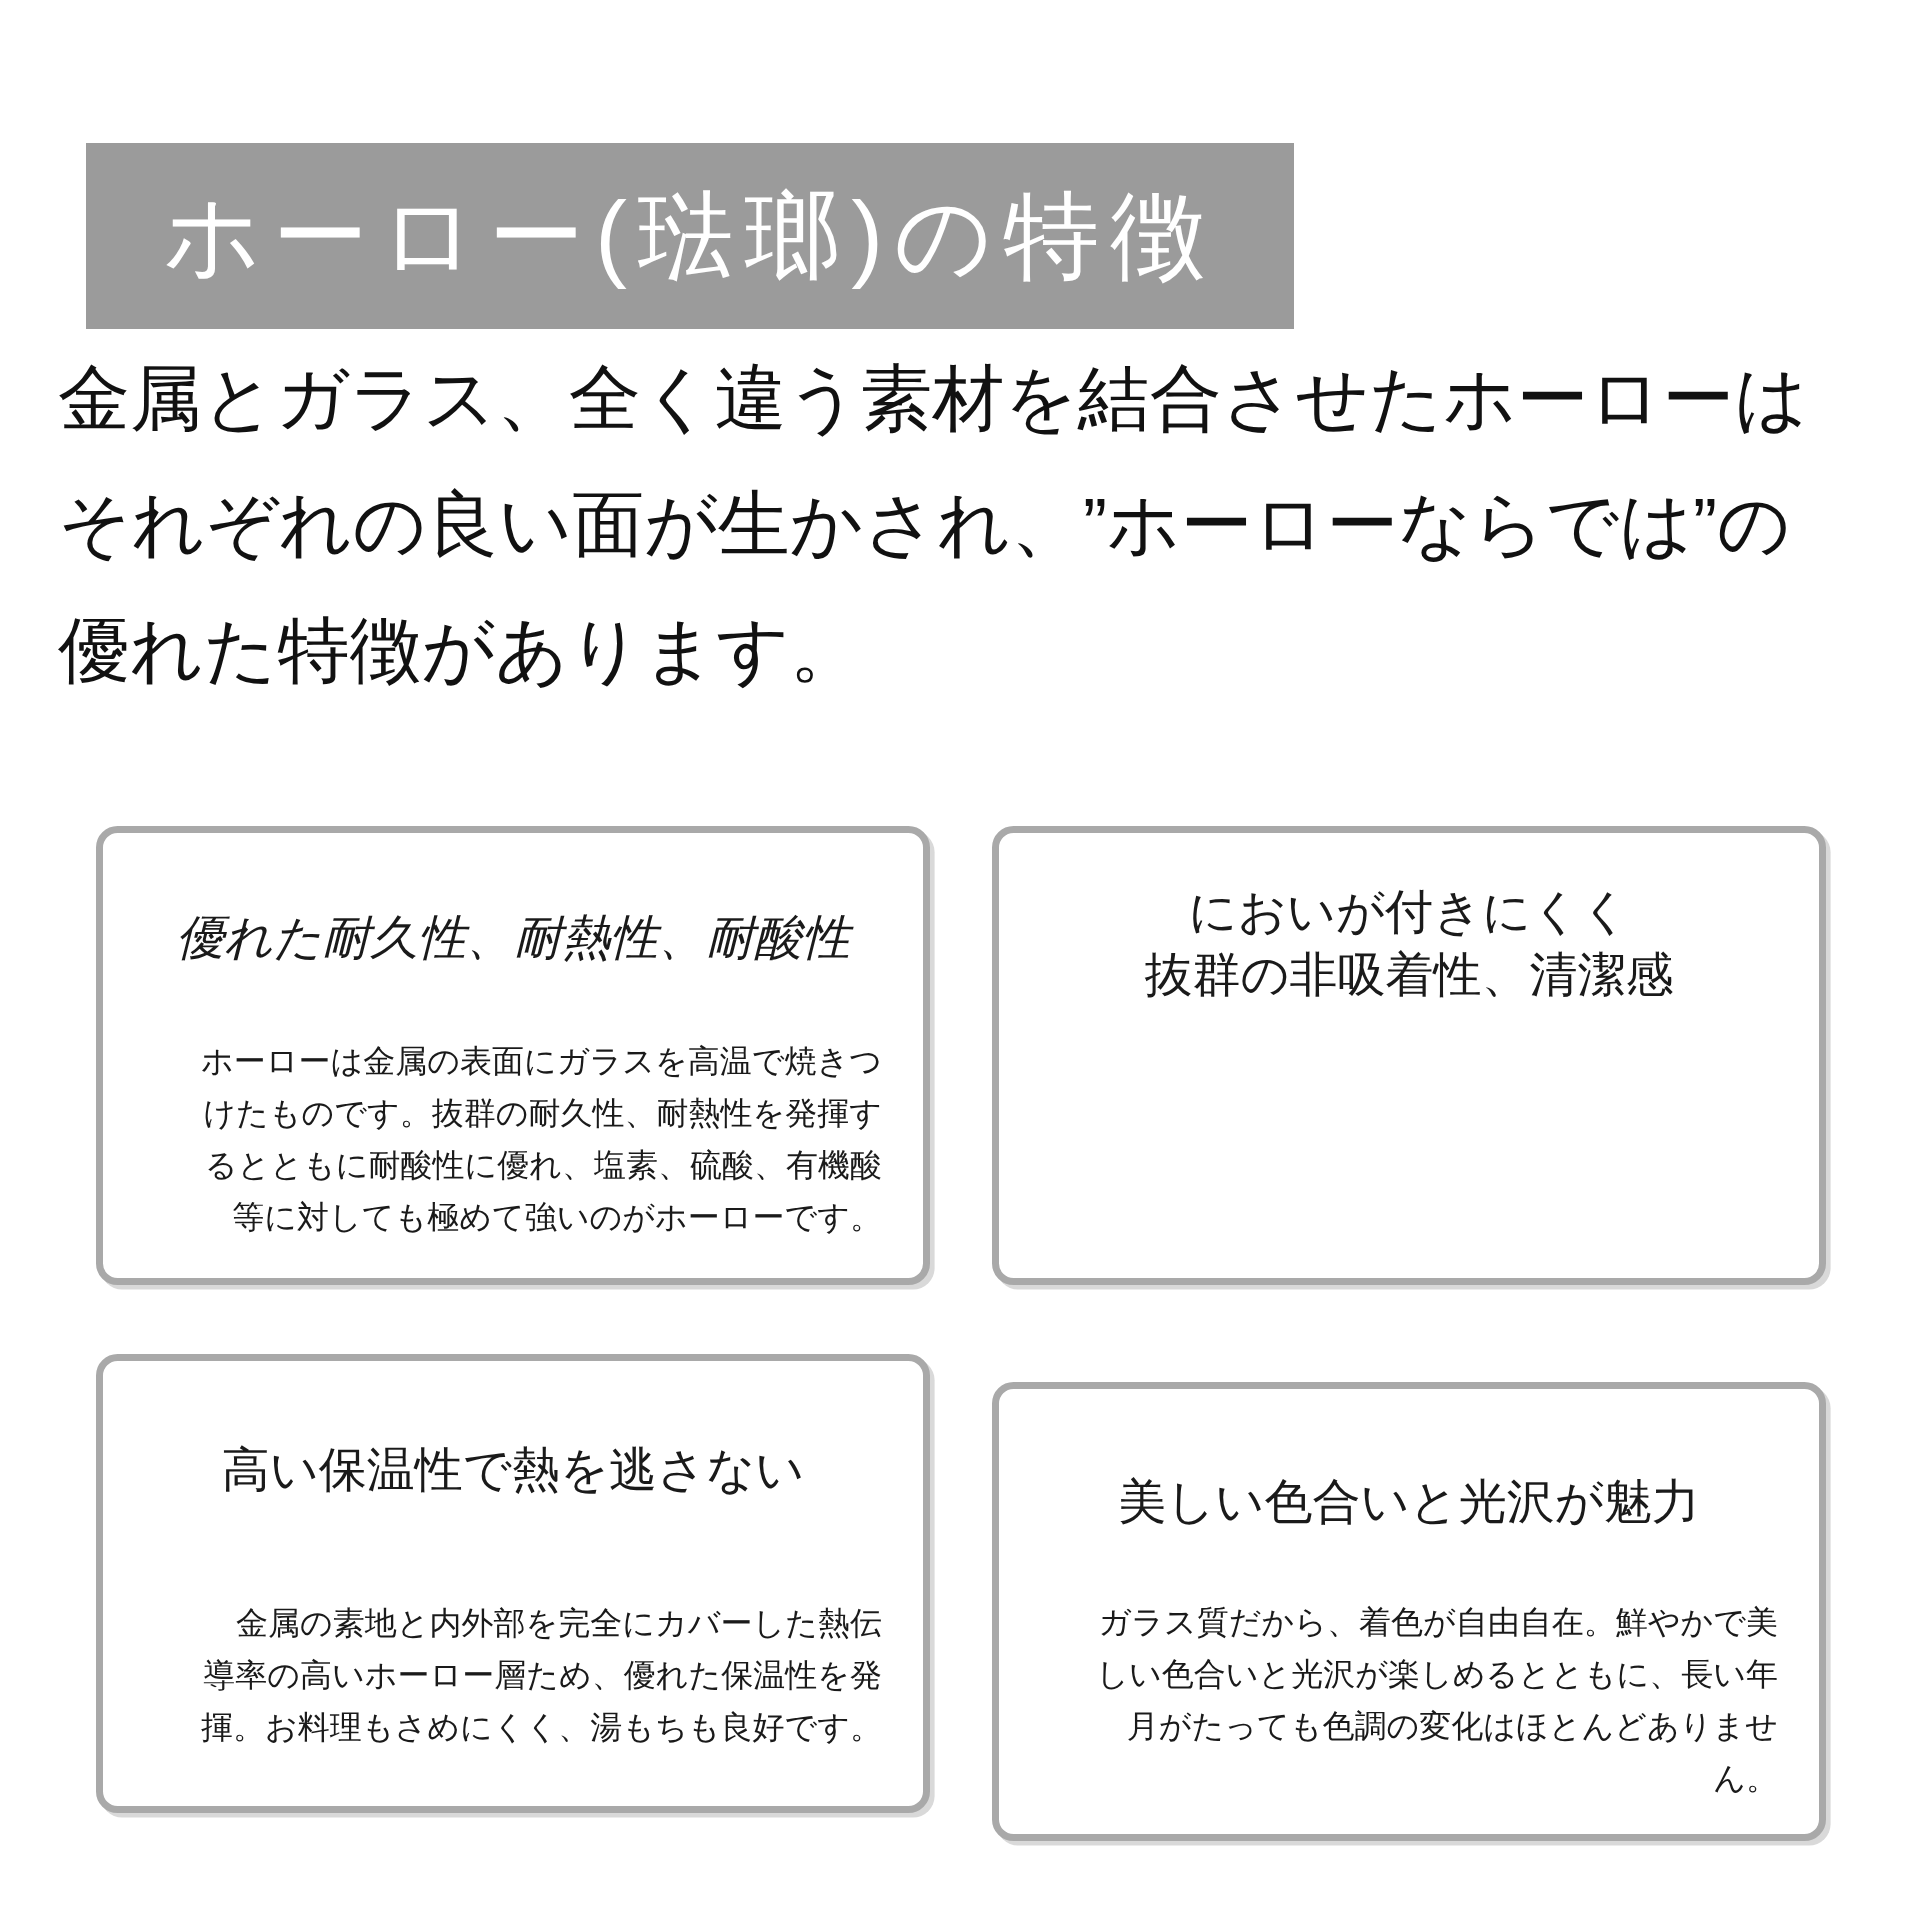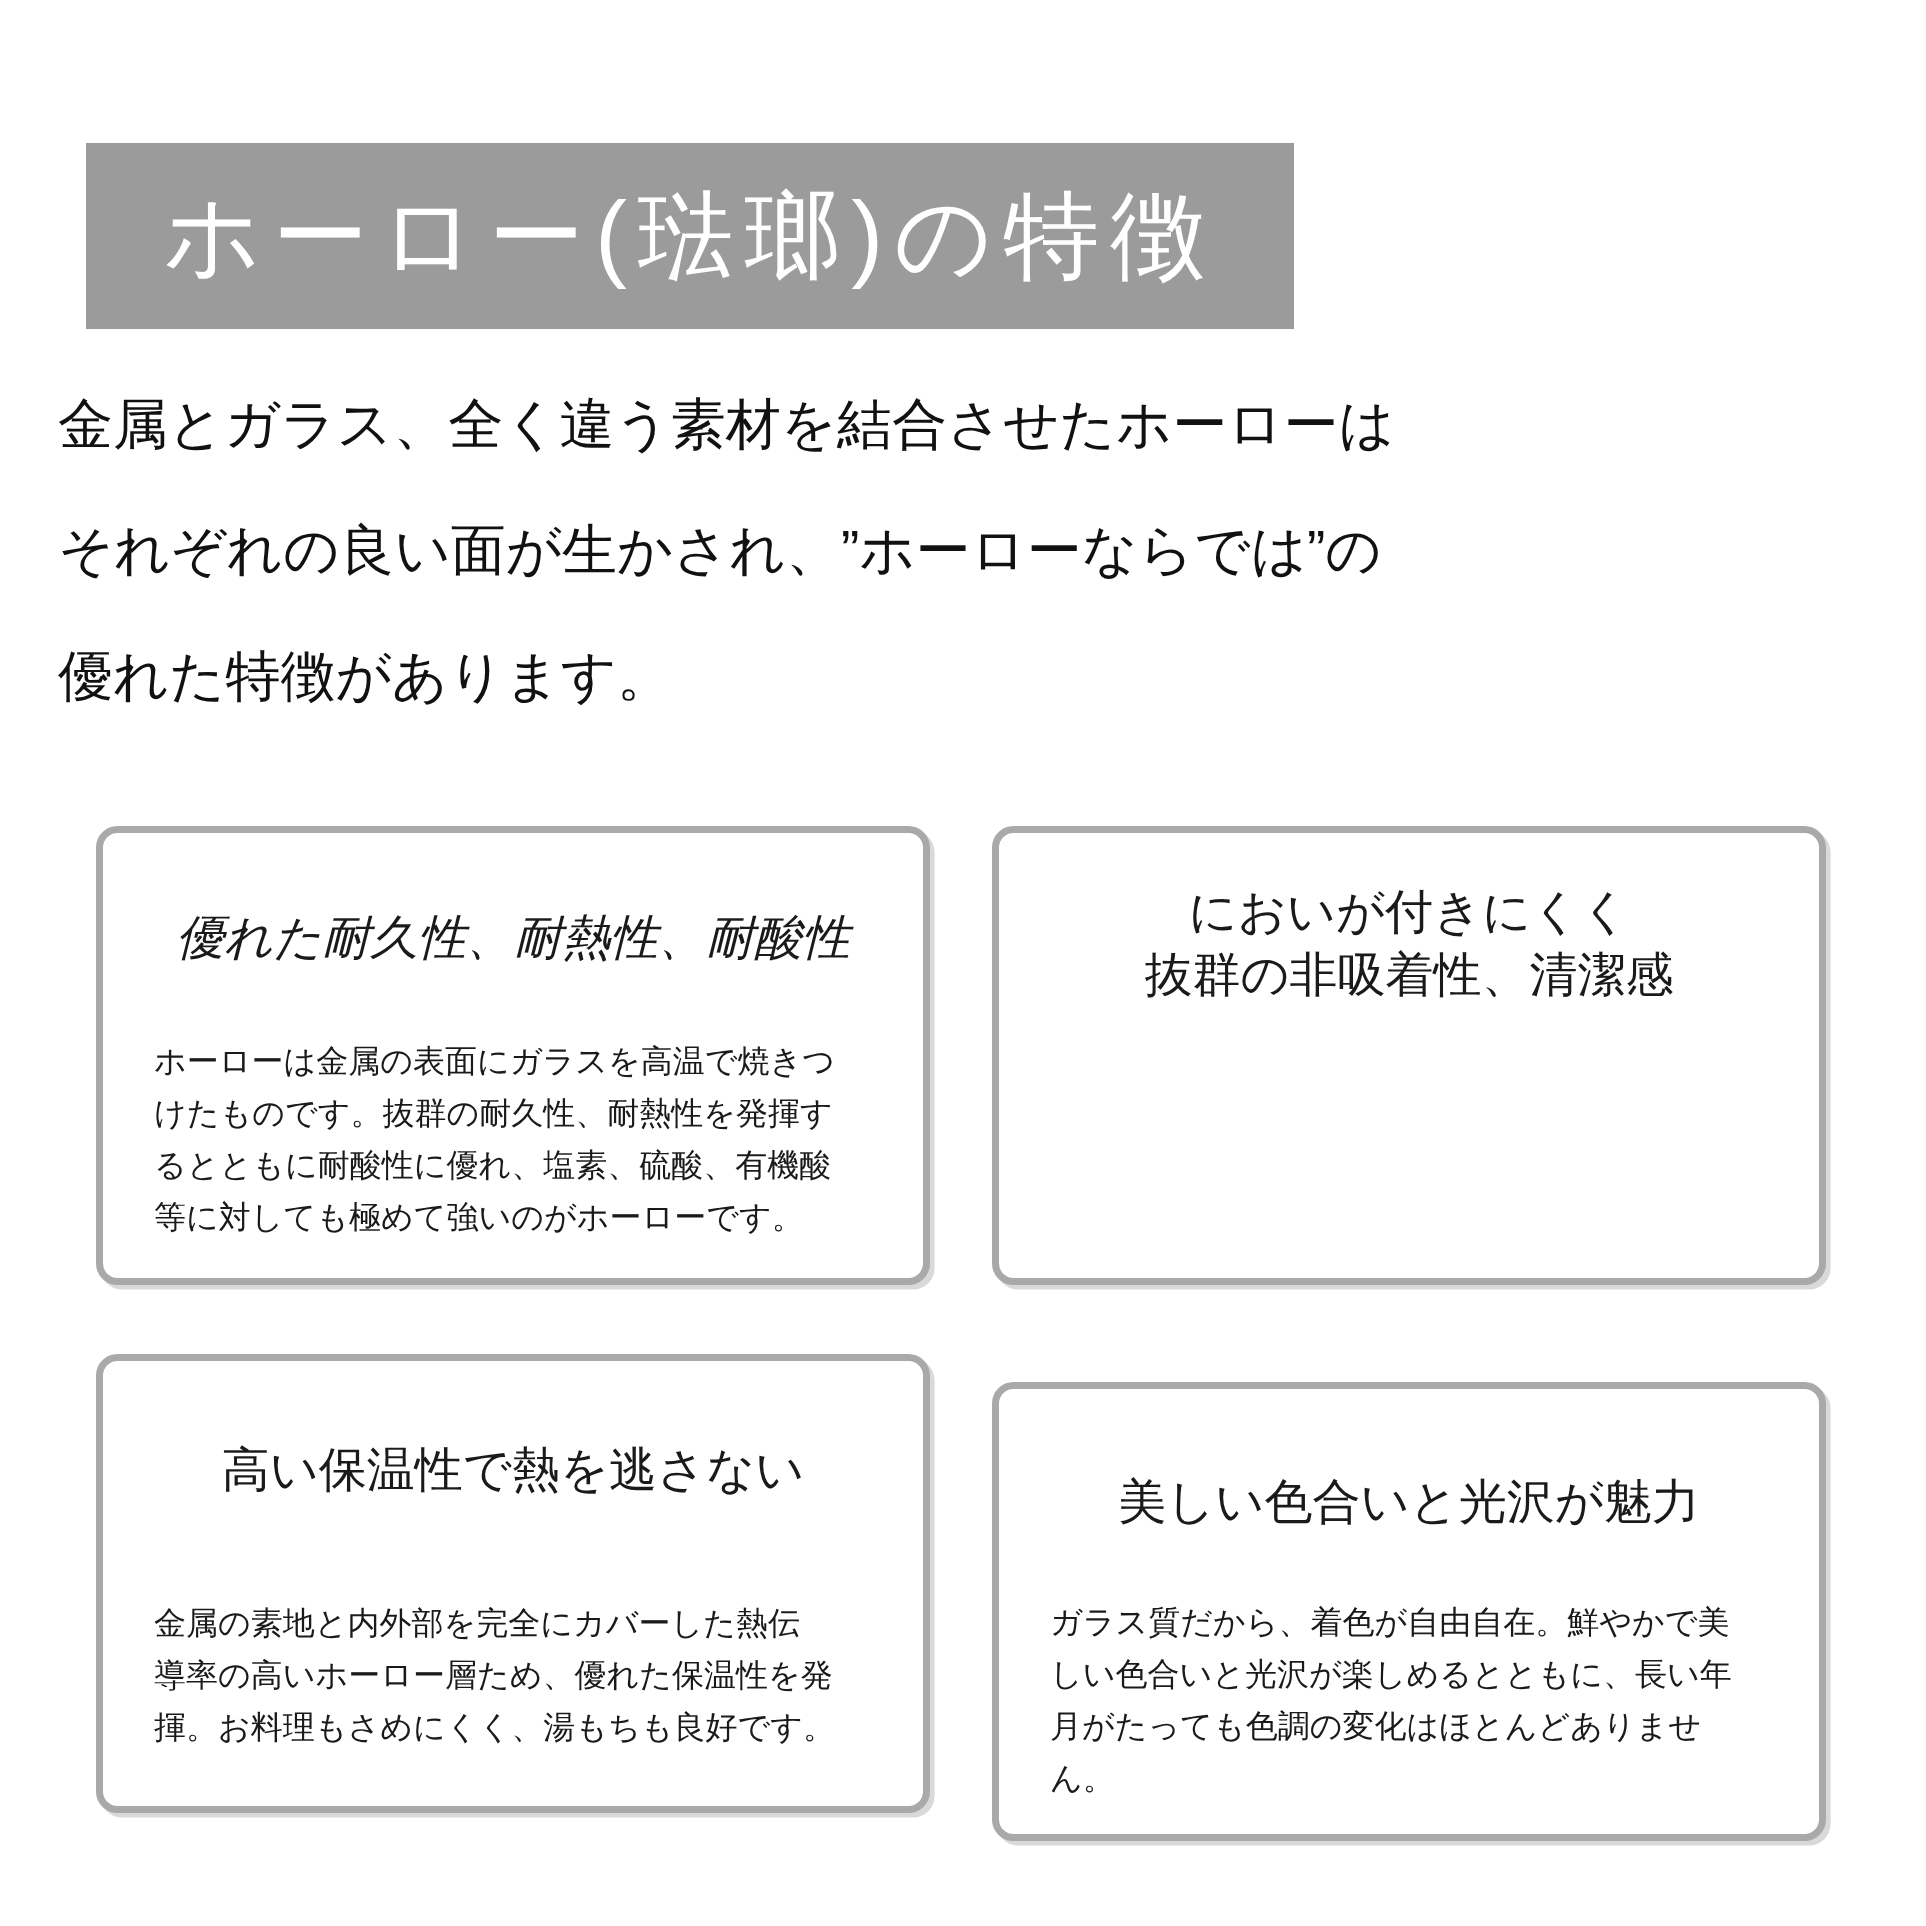--- a/index.html
+++ b/index.html
@@ -33,23 +33,23 @@
     color: #ffffff;
     font-size: 96px;
     letter-spacing: 10.8px;
     white-space: nowrap;
     line-height: 1;
   }
   
   .intro {
     position: absolute;
     left: 58px;
-    top: 361px;
+    top: 335px;
     width: 1826px;
-    font-size: 55px;
+    font-size: 72px;
     line-height: 126px;
     white-space: pre-line;
     color: #111111;
   }
   
   .feature-box {
     position: absolute;
     width: 834px;
     height: 459px;
     box-sizing: border-box;
@@ -73,26 +73,27 @@
     white-space: pre-line;
     color: #1a1a1a;
   }
   .box-0 .box-title { top: 73px; font-style: italic; }
   .box-1 .box-title { top: 40px; margin-top: 7px; }
   .box-2 .box-title { top: 77px; }
   .box-3 .box-title { top: 81px; }
 
   .box-body {
     position: absolute;
-    left: 51px;
+    left: 62px;
     width: 717px;
     font-size: 32px;
     line-height: 52px;
     white-space: pre-line;
     color: #1a1a1a;
+    text-align: right;
   }
   .box-0 .box-body { top: 202px; }
   .box-1 .box-body { top: 199px; }
   .box-2 .box-body { top: 204px; margin-top: 32px; }
   .box-3 .box-body { top: 207px; }
 </style>
 </head>
 <body>
 
 <div class="canvas">

